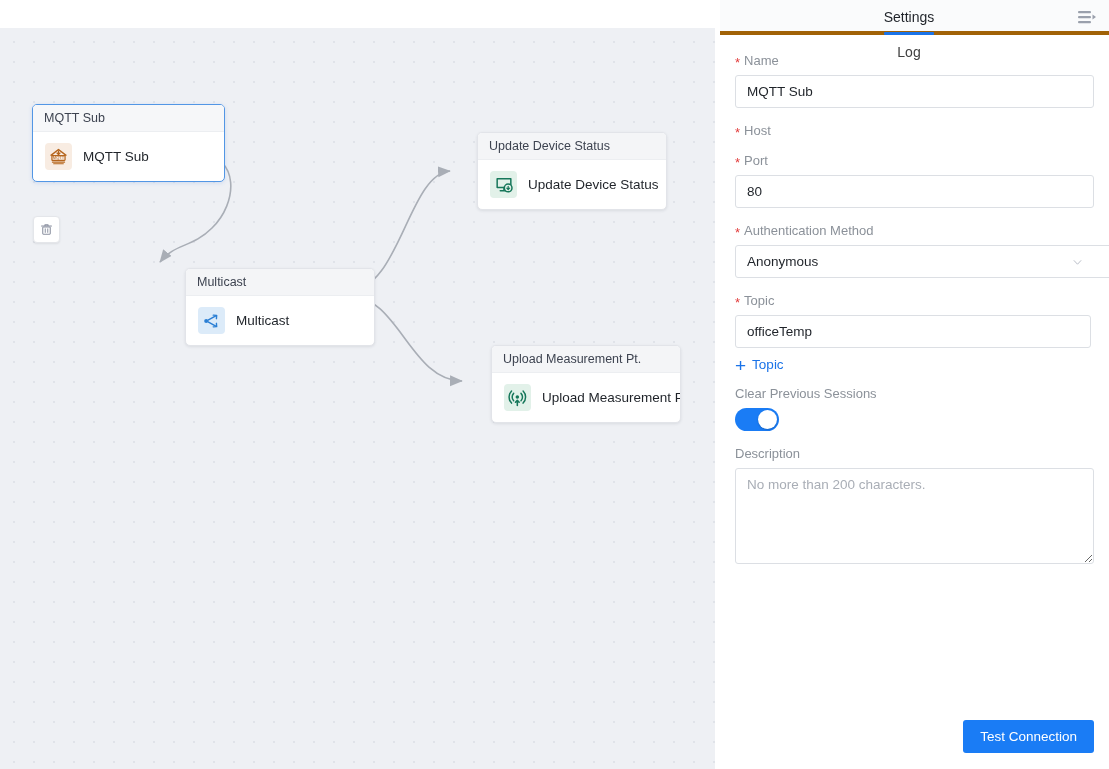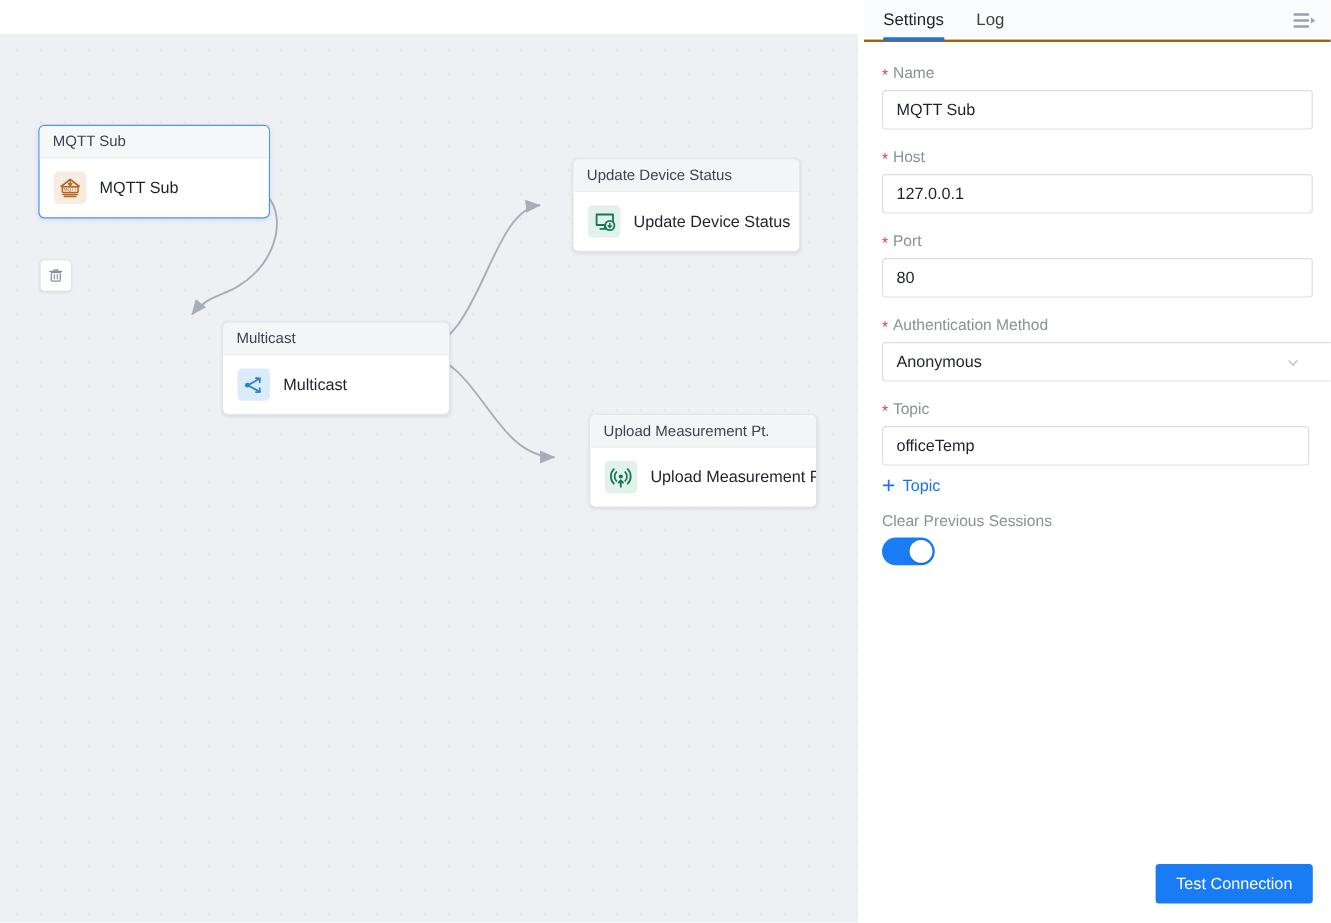--- a/index.html
+++ b/index.html
@@ -79,23 +79,24 @@
     background: #ffffff;
   }
   #panel-divider {
     position: absolute; left: 715px; top: 0; width: 5px; height: 769px;
     background: #ffffff;
   }
   #tabbar {
     position: relative;
     height: 35px;
     background: #fafbfc;
-    border-bottom: 2px solid #a16207;
+    border-bottom: 4px solid #a16207;
     display: flex; align-items: center;
     padding-left: 16px;
+    flex-direction: column;
   }
   .tab {
     position: relative;
     font-size: 14px;
     margin-right: 27px;
     height: 35px; line-height: 35px;
     cursor: pointer;
     color: #404040;
   }
   .tab.active { color: #1f2329; font-weight: 400; }
@@ -287,21 +288,20 @@
           <span>Name</span>
         </div>
         <input class="input" type="text" value="MQTT Sub" style="">
       </div>
 
       <div class="field">
         <div class="field-label">
           <span class="req">*</span>
           <span>Host</span>
         </div>
-        <input class="input" type="text" value="127.0.0.1" style="">
       </div>
 
       <div class="field">
         <div class="field-label">
           <span class="req">*</span>
           <span>Port</span>
         </div>
         <input class="input" type="text" value="80" style="">
       </div>
 
@@ -333,19 +333,25 @@
 
       <div class="field">
         <div class="field-label">
           <span>Clear Previous Sessions</span>
         </div>
         <div class="switch">
           <div class="knob"></div>
         </div>
       </div>
 
+      <div class="field">
+        <div class="field-label">
+          <span>Description</span>
+        </div>
+        <textarea class="textarea" placeholder="No more than 200 characters." style=""></textarea>
+      </div>
 
     </div>
 
     <button id="test-btn">Test Connection</button>
   </div>
 
 </div>
 
 </body></html>

